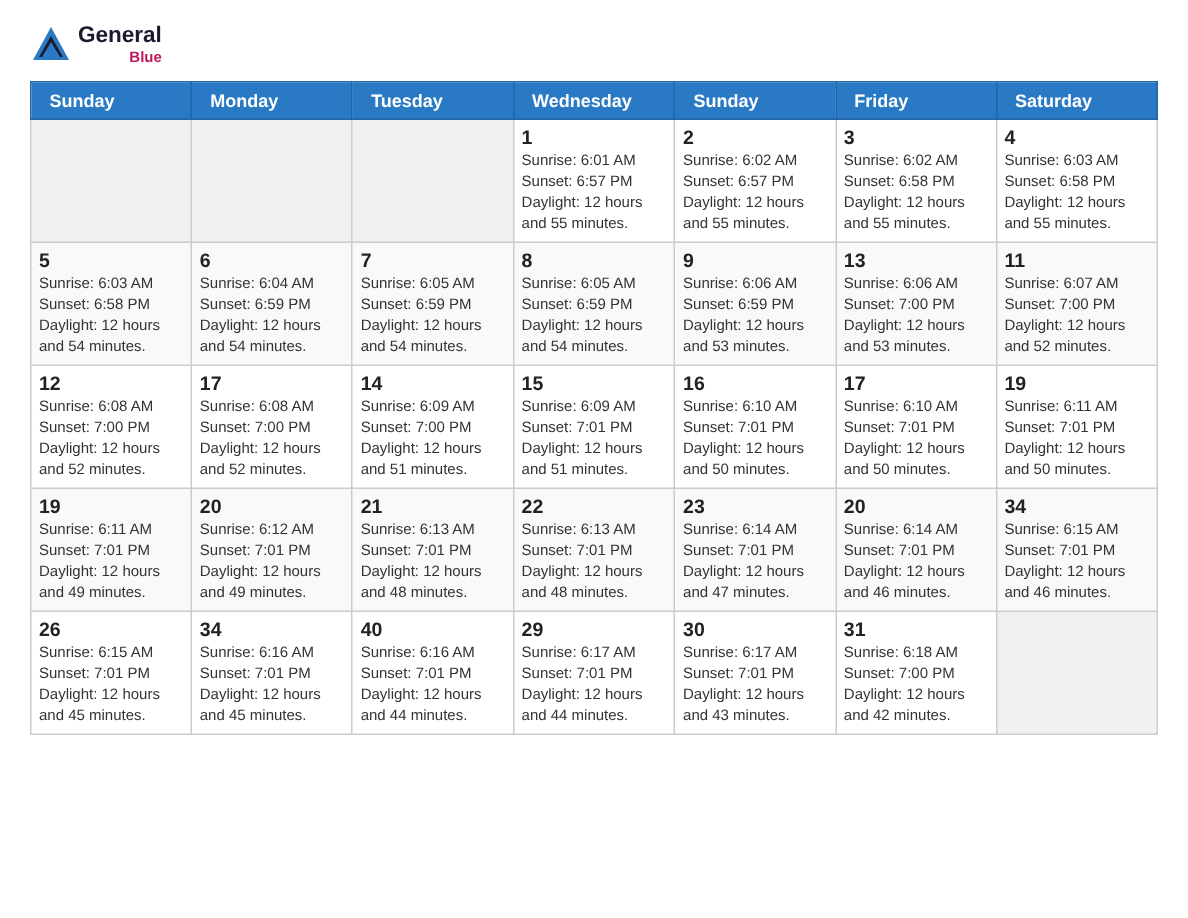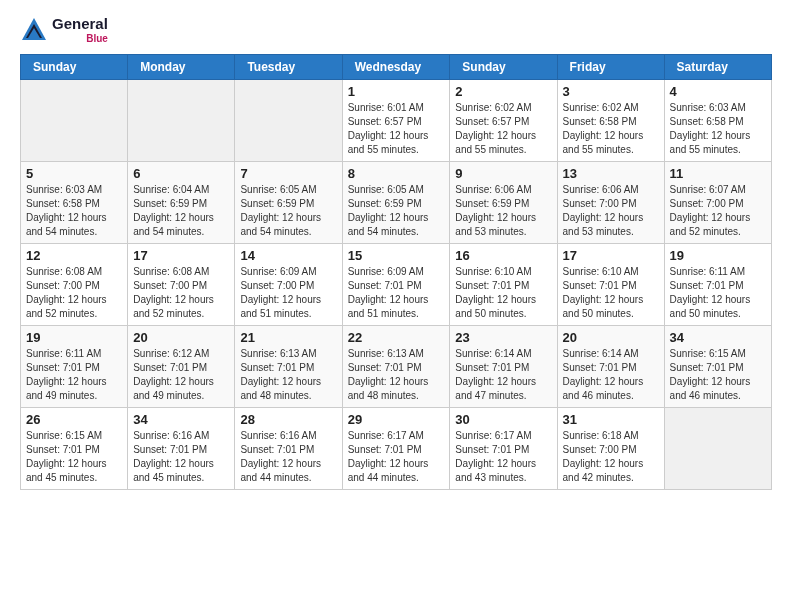--- a/index.html
+++ b/index.html
@@ -240,21 +240,21 @@
         <tr>
           <td>
             <div class="day-num">26</div>
             <div class="day-info">Sunrise: 6:15 AM<br>Sunset: 7:01 PM<br>Daylight: 12 hours<br>and 45 minutes.</div>
           </td>
           <td>
             <div class="day-num">34</div>
             <div class="day-info">Sunrise: 6:16 AM<br>Sunset: 7:01 PM<br>Daylight: 12 hours<br>and 45 minutes.</div>
           </td>
           <td>
-            <div class="day-num">28</div>
+            <div class="day-num">40</div>
             <div class="day-info">Sunrise: 6:16 AM<br>Sunset: 7:01 PM<br>Daylight: 12 hours<br>and 44 minutes.</div>
           </td>
           <td>
             <div class="day-num">29</div>
             <div class="day-info">Sunrise: 6:17 AM<br>Sunset: 7:01 PM<br>Daylight: 12 hours<br>and 44 minutes.</div>
           </td>
           <td>
             <div class="day-num">30</div>
             <div class="day-info">Sunrise: 6:17 AM<br>Sunset: 7:01 PM<br>Daylight: 12 hours<br>and 43 minutes.</div>
           </td>

